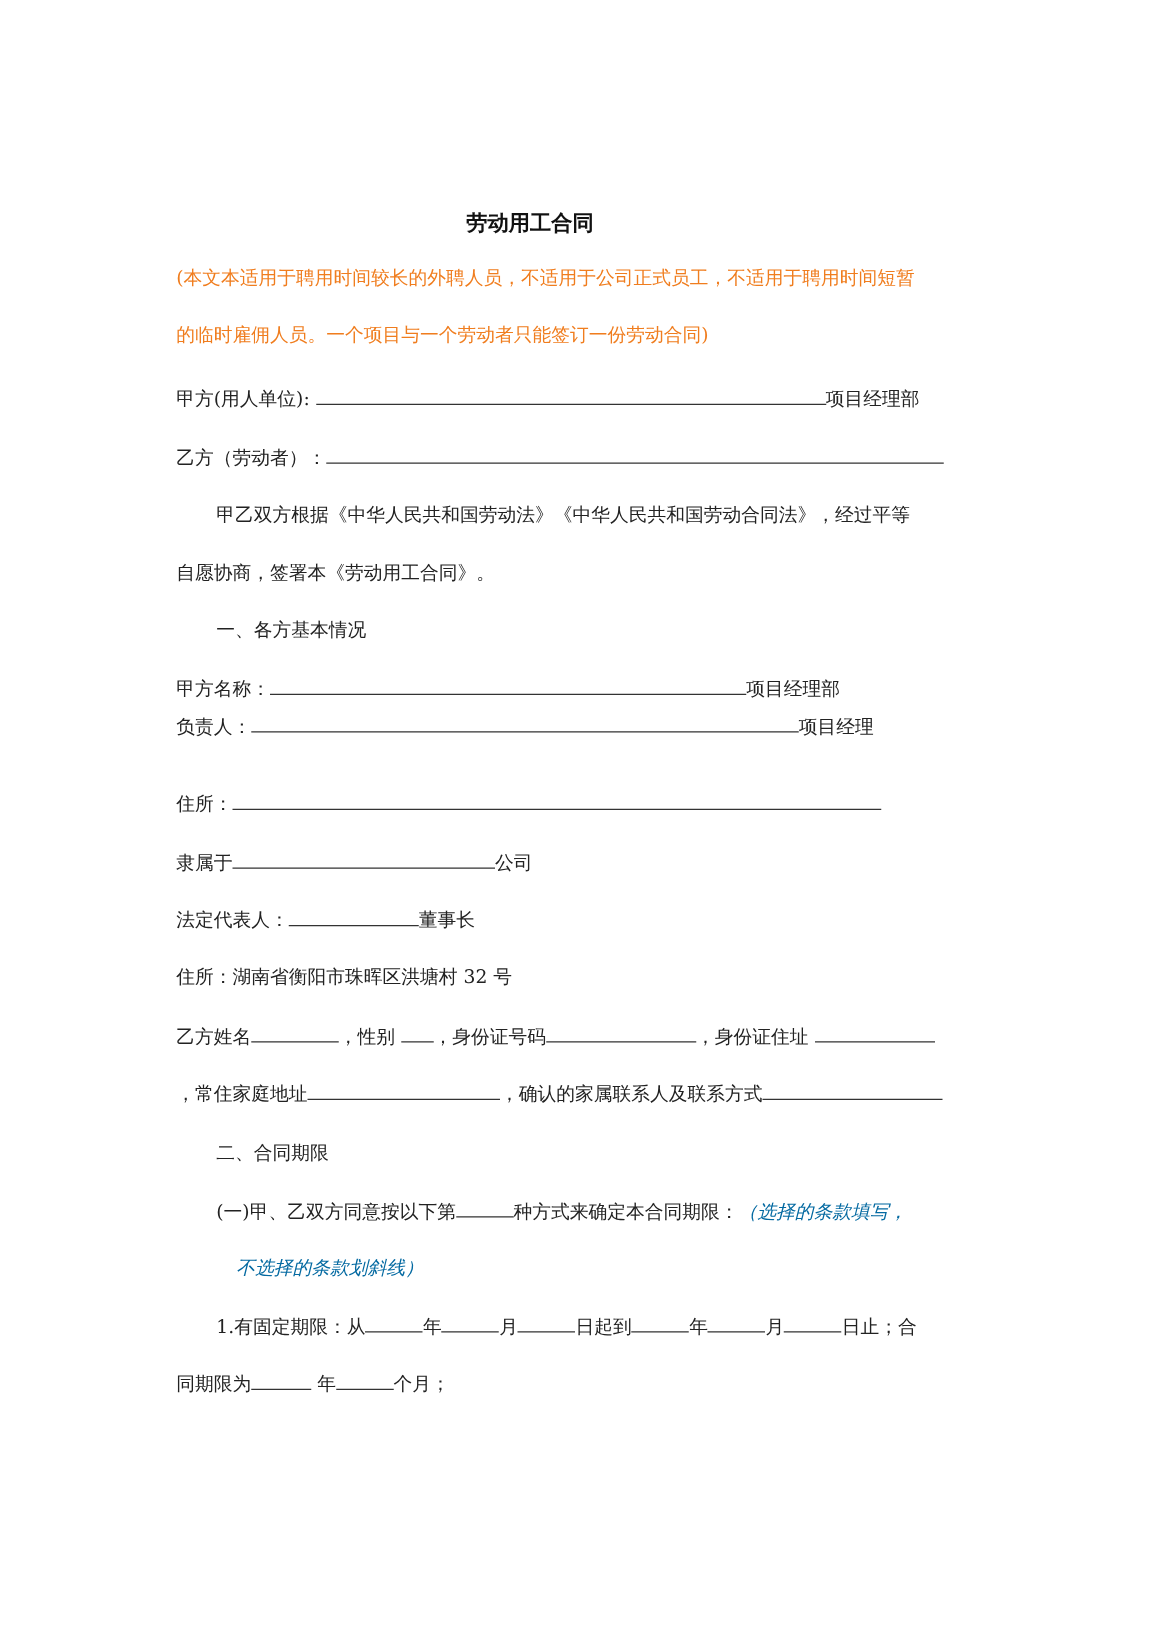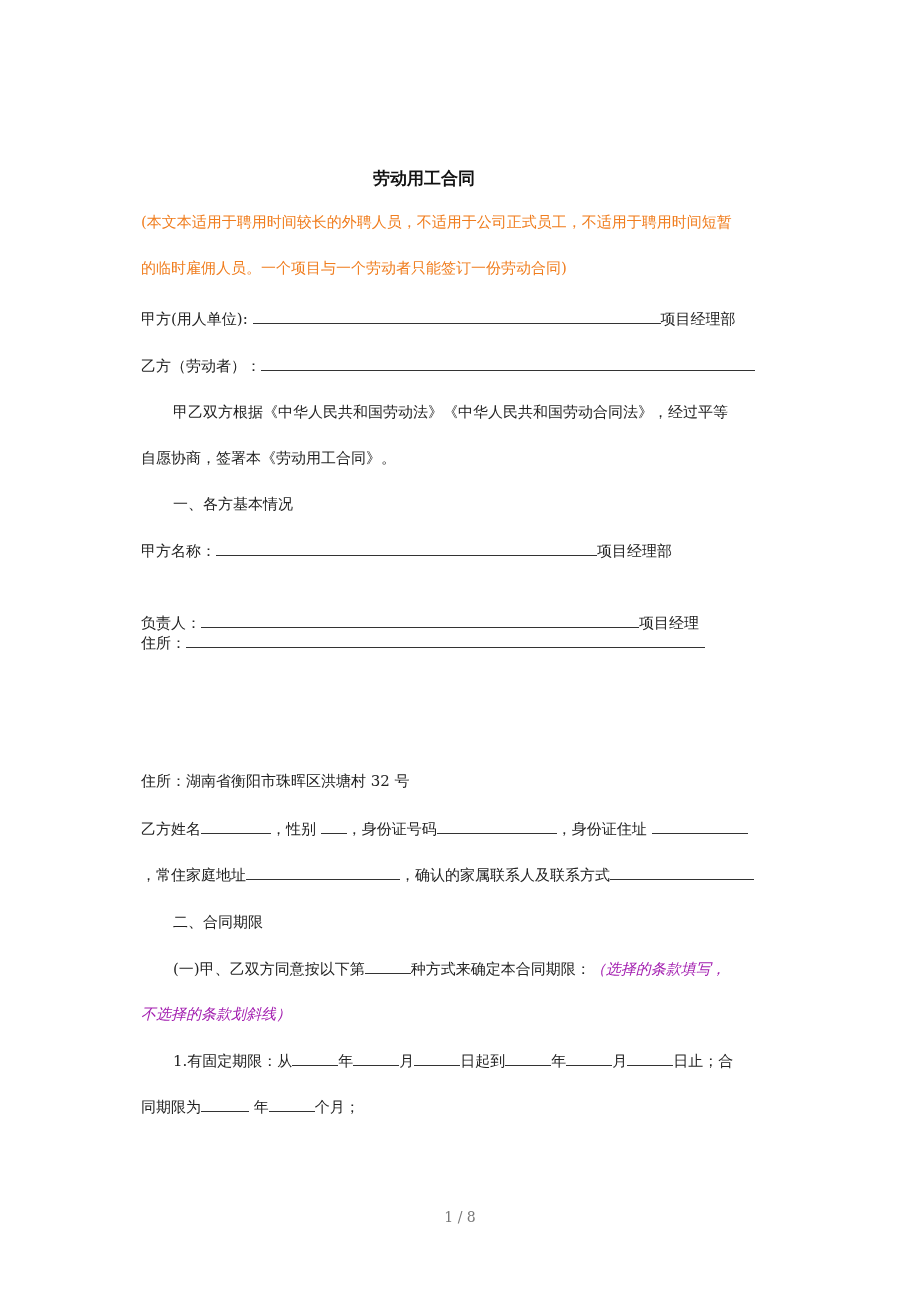--- a/index.html
+++ b/index.html
@@ -3,21 +3,21 @@
 <meta charset="utf-8">
 <style>
   html, body { margin: 0; padding: 0; background: #ffffff; }
   body { width: 920px; height: 1302px; position: relative; overflow: hidden;
          font-family: "DejaVu Serif", "Liberation Serif", serif; color: #222; }
   .page { position: absolute; left: 0; top: 0; width: 920px; height: 1302px; }
   .line { position: absolute; left: 141px; font-size: 15px; line-height: 20px; white-space: nowrap; }
   .title { position: absolute; top: 167px; left: 0; width: 848px; text-align: center;
            font-family: "DejaVu Sans", "Liberation Sans", sans-serif; font-weight: bold; font-size: 17px; color: #111; }
   .note { color: #f07d1e; }
-  .hint { color: #a21caf; font-style: italic; }
+  .hint { color: #0369a1; font-style: italic; }
   .blank { display: inline-block; border-bottom: 1px solid #333; height: 15px; vertical-align: baseline; }
   .indent { left: 173px; }
   .footer { position: absolute; top: 1209px; left: 0; width: 920px; text-align: center;
             font-size: 14px; color: #777; }
 </style>
 </head>
 <body>
 
 <div class="page">
 
@@ -37,50 +37,55 @@
 
   <div class="line indent" style="top:402px;">甲乙双方根据《中华人民共和国劳动法》《中华人民共和国劳动合同法》，经过平等</div>
   <div class="line" style="top:448px;">自愿协商，签署本《劳动用工合同》。</div>
 
   <div class="line indent" style="top:494px;">一、各方基本情况</div>
 
   <div class="line" style="top:540px;font-family:Liberation Mono, monospace;">
     <span>甲方名称：</span><span class="blank" style="width:381px;"></span><span>项目经理部</span>
   </div>
 
-  <div class="line" style="top:612px;">
+  <div class="line" style="top:570px;">
     <span>负责人：</span><span class="blank" style="width:438px;"></span><span>项目经理</span>
   </div>
 
   <div class="line" style="top:632px;">
     <span>住所：</span><span class="blank" style="width:519px;"></span>
   </div>
 
+  <div class="line" style="top:679px;">
+    <span>隶属于</span><span class="blank" style="width:210px;"></span><span>公司</span>
+  </div>
 
+  <div class="line" style="top:725px;">
+    <span>法定代表人：</span><span class="blank" style="width:104px;"></span><span>董事长</span>
+  </div>
 
   <div class="line" style="top:771px;">住所：湖南省衡阳市珠晖区洪塘村 32 号</div>
 
   <div class="line" style="top:818px;">
     <span>乙方姓名</span><span class="blank" style="width:70px;"></span><span>，性别 </span><span class="blank" style="width:26px;"></span><span>，身份证号码</span><span class="blank" style="width:120px;"></span><span>，身份证住址 </span><span class="blank" style="width:96px;"></span>
   </div>
 
   <div class="line" style="top:864px;">
     <span>，常住家庭地址</span><span class="blank" style="width:154px;"></span><span>，确认的家属联系人及联系方式</span><span class="blank" style="width:144px;"></span>
   </div>
 
   <div class="line indent" style="top:912px;">二、合同期限</div>
 
   <div class="line indent" style="top:958px;">
     <span>(一)甲、乙双方同意按以下第</span><span class="blank" style="width:46px;"></span><span>种方式来确定本合同期限：</span><span class="hint">（选择的条款填写，</span>
   </div>
 
-  <div class="line hint" style="top:1004px;">不选择的条款划斜线）</div>
+  <div class="line hint" style="top:1004px;margin-left:48px;">不选择的条款划斜线）</div>
 
   <div class="line indent" style="top:1050px;">
     <span>1.有固定期限：从</span><span class="blank" style="width:46px;"></span><span>年</span><span class="blank" style="width:46px;"></span><span>月</span><span class="blank" style="width:46px;"></span><span>日起到</span><span class="blank" style="width:46px;"></span><span>年</span><span class="blank" style="width:46px;"></span><span>月</span><span class="blank" style="width:46px;"></span><span>日止；合</span>
   </div>
 
   <div class="line" style="top:1096px;">
     <span>同期限为</span><span class="blank" style="width:48px;"></span><span> 年</span><span class="blank" style="width:46px;"></span><span>个月；</span>
   </div>
 
-  <div class="footer">1 / 8</div>
 </div>
 
 </body></html>

